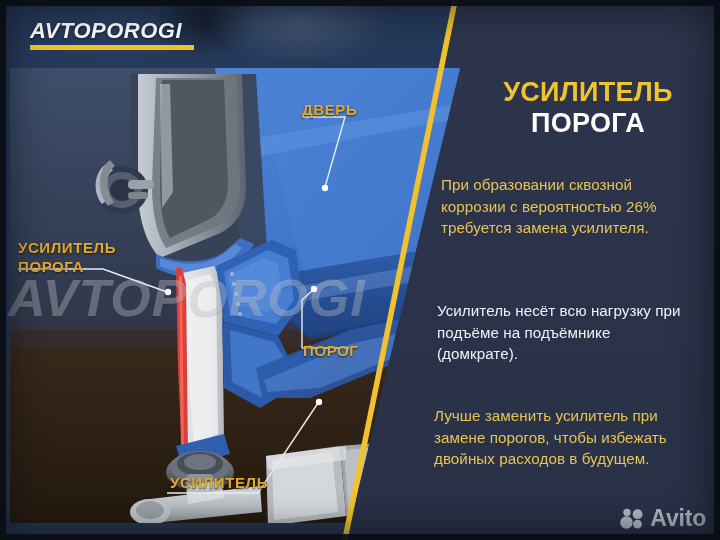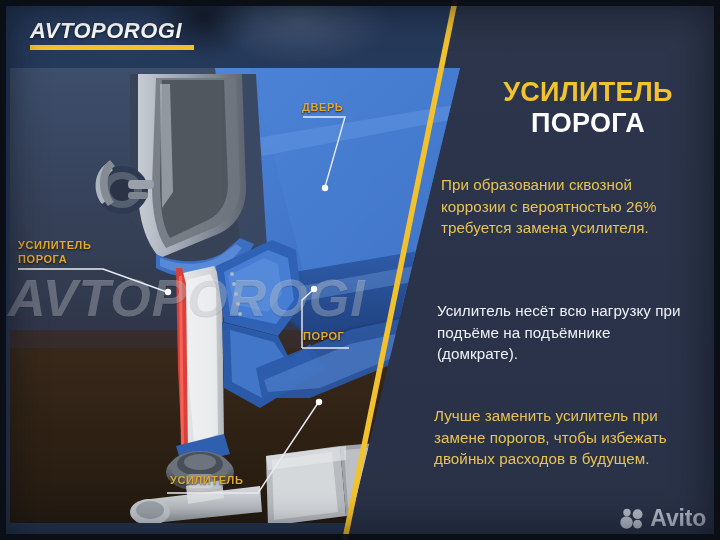--- a/index.html
+++ b/index.html
@@ -39,25 +39,25 @@
     clip-path:polygon(0 0, 450px 0, 340px 455px, 0 455px);}
   .illo svg{display:block;}
 
   
   .watermark{position:absolute;left:8px;top:268px;width:560px;
     font-size:52px;font-weight:bold;font-style:italic;letter-spacing:1px;
     color:rgba(238,242,248,.30);white-space:nowrap;pointer-events:none;
     text-shadow:0 1px 0 rgba(0,0,0,.12);}
 
   
-  .cal{position:absolute;color:#e3a92b;font-size:11px;font-weight:bold;letter-spacing:.6px;
+  .cal{position:absolute;color:#e3a92b;font-size:15px;font-weight:bold;letter-spacing:.6px;
     line-height:1.25;text-shadow:0 1px 2px rgba(0,0,0,.7);white-space:nowrap;}
   .cal-dver{left:302px;top:101px;}
   .cal-usil{left:18px;top:239px;}
-  .cal-porog{left:303px;top:330px;}
+  .cal-porog{left:303px;top:342px;}
   .cal-pod{left:170px;top:474px;}
 
   
   .title{position:absolute;left:466px;top:78px;width:244px;text-align:center;}
   .t1{font-size:27px;font-weight:bold;letter-spacing:.3px;color:#f0c32f;line-height:1.08;}
   .t2{font-size:27px;font-weight:bold;letter-spacing:.3px;color:#ffffff;line-height:1.08;margin-top:2px;}
 
   .para{position:absolute;width:258px;font-size:15.2px;line-height:1.42;letter-spacing:.05px;}
   .p-gold{color:#e8c354;}
   .p-white{color:#eef1f6;}

